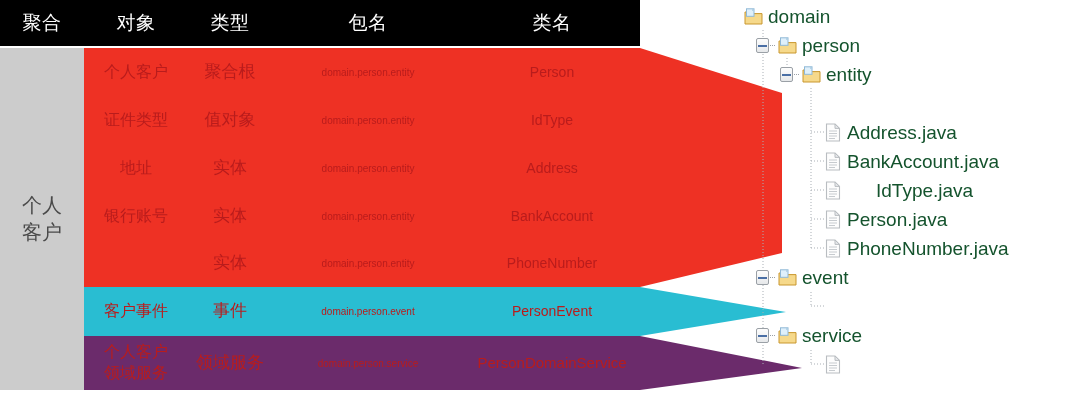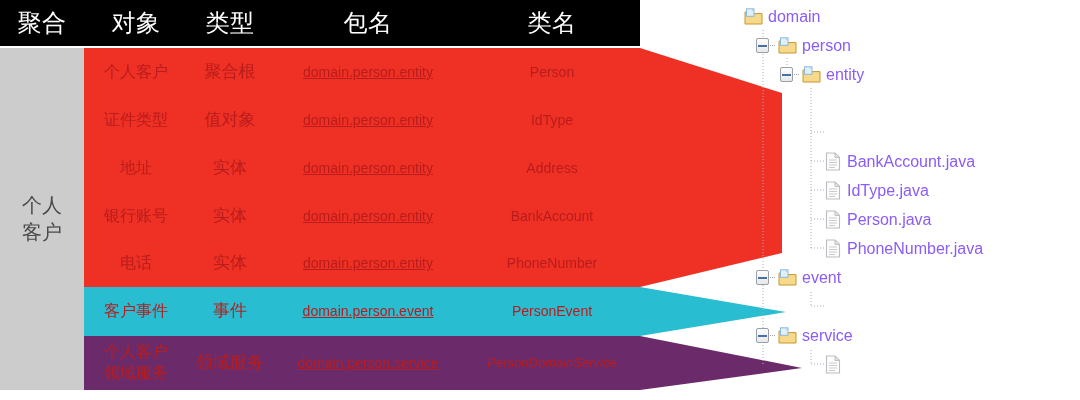--- a/index.html
+++ b/index.html
@@ -17,21 +17,21 @@
 
   
   .table{position:absolute;left:0;top:0;width:640px;height:400px;}
 
   .thead{
     position:absolute;left:0;top:0;width:640px;height:46px;
     background:#000000;
   }
   .thead .th{
     position:absolute;top:0;height:46px;line-height:46px;
-    color:#ffffff;font-size:24px;text-align:center;
+    color:#ffffff;font-size:19px;text-align:center;
     letter-spacing:.5px;
   }
 
   .aggcol{
     position:absolute;left:0;top:48px;width:84px;height:342px;
     background:#cccccc;
     display:flex;align-items:center;justify-content:center;
     color:#4a4a4a;font-size:20px;line-height:1.35;text-align:center;
   }
 
@@ -41,28 +41,28 @@
   .band.purple{top:336px;height:54px;background:#6b2b6b;}
 
   .row{position:absolute;left:84px;width:556px;}
   .cell{
     position:absolute;top:0;height:100%;
     display:flex;align-items:center;justify-content:center;
     color:#b91c1c;text-align:center;line-height:1.3;
   }
   .c-obj {left:0px;   width:104px; font-size:16px;}
   .c-type{left:104px; width:84px;  font-size:17px;}
-  .c-pkg {left:188px; width:192px; font-size:14px;text-decoration:underline;}
+  .c-pkg {left:188px; width:192px; font-size:10px;}
   .c-cls {left:380px; width:176px; font-size:14px;}
 
   
   .tree{position:absolute;left:724px;top:0;width:356px;height:400px;}
   .node{position:absolute;left:0;height:29px;display:flex;align-items:center;}
   .node .lbl{
-    font-size:16px;color:#8b5cf6;white-space:nowrap;
+    font-size:19px;color:#14532d;white-space:nowrap;
     font-family:"Liberation Sans","DejaVu Sans",sans-serif;
   }
   .tw{width:15px;height:15px;flex:0 0 15px;position:relative;margin-right:3px;}
   .tw .box{
     position:absolute;left:1px;top:0;width:13px;height:15px;
     border:1px solid #9aa0a6;border-radius:2px;
     background:linear-gradient(#fdfdfd,#e6e8ea);
     box-sizing:border-box;
   }
   .tw .minus{
@@ -129,21 +129,20 @@
       <div class="cell c-pkg">domain.person.entity</div>
       <div class="cell c-cls">Address</div>
     </div>
     <div class="row" style="top:192px;height:48px;">
       <div class="cell c-obj">银行账号</div>
       <div class="cell c-type">实体</div>
       <div class="cell c-pkg">domain.person.entity</div>
       <div class="cell c-cls">BankAccount</div>
     </div>
     <div class="row" style="top:240px;height:47px;">
-      <div class="cell c-obj">电话</div>
       <div class="cell c-type">实体</div>
       <div class="cell c-pkg">domain.person.entity</div>
       <div class="cell c-cls">PhoneNumber</div>
     </div>
 
     <div class="row" style="top:287px;height:49px;">
       <div class="cell c-obj">客户事件</div>
       <div class="cell c-type">事件</div>
       <div class="cell c-pkg">domain.person.event</div>
       <div class="cell c-cls">PersonEvent</div>
@@ -151,21 +150,21 @@
 
     <div class="row" style="top:336px;height:54px;">
       <div class="cell c-obj">
         <span>
           <span>个人客户</span><br>
           <span>领域服务</span>
         </span>
       </div>
       <div class="cell c-type">领域服务</div>
       <div class="cell c-pkg">domain.person.service</div>
-      <div class="cell c-cls" style="font-size:13px;font-style:italic;">PersonDomainService</div>
+      <div class="cell c-cls" style="font-size:15px;">PersonDomainService</div>
     </div>
   </div>
 
   <div class="tree">
 
     <svg width="356" height="400" style="position:absolute;left:0;top:0;">
       <line x1="39" y1="30" x2="39" y2="365" stroke="#a9afb5" stroke-width="1" stroke-dasharray="1,2"></line>
       <line x1="63" y1="58" x2="63" y2="76" stroke="#a9afb5" stroke-width="1" stroke-dasharray="1,2"></line>
       <line x1="87" y1="88" x2="87" y2="248" stroke="#a9afb5" stroke-width="1" stroke-dasharray="1,2"></line>
       <line x1="87" y1="132" x2="101" y2="132" stroke="#a9afb5" stroke-width="1" stroke-dasharray="1,2"></line>
@@ -216,36 +215,51 @@
       <span class="pkgicon" style="margin-left:5px;">
         <svg width="19" height="17" viewBox="0 0 19 17">
           <path d="M1 4 h6 l1.4 1.6 H18 v10.4 H1 Z" fill="#f6d98b" stroke="#c9972e" stroke-width="1"></path>
           <rect x="2.5" y="0.8" width="7.5" height="7.5" fill="#dff0fb" stroke="#8fb8d6" stroke-width="1"></rect>
           <path d="M8 0.8 L10 2.8 L8 2.8 Z" fill="#a9cbe3"></path>
         </svg>
       </span>
       <span class="lbl">entity</span>
     </div>
 
+    <div class="node" style="top:118px;padding-left:101px;">
+      <span class="filicon">
+        <svg width="16" height="19" viewBox="0 0 16 19">
+          <path d="M1.5 1 h8.5 L14.5 5.4 V18 H1.5 Z" fill="#fdfdfd" stroke="#b9bdc1" stroke-width="1.1"></path>
+          <path d="M10 1 L14.5 5.4 H10 Z" fill="#e6e8ea" stroke="#b9bdc1" stroke-width="1"></path>
+          <g stroke="#c7cbcf" stroke-width="1">
+            <line x1="4" y1="8" x2="12" y2="8"></line>
+              <line x1="4" y1="10.5" x2="12" y2="10.5"></line>
+            <line x1="4" y1="13" x2="12" y2="13"></line>
+              <line x1="4" y1="15.5" x2="10" y2="15.5"></line>
+          </g>
+        </svg>
+      </span>
+      <span class="lbl">Address.java</span>
+    </div>
     <div class="node" style="top:147px;padding-left:101px;">
       <span class="filicon">
         <svg width="16" height="19" viewBox="0 0 16 19">
           <path d="M1.5 1 h8.5 L14.5 5.4 V18 H1.5 Z" fill="#fdfdfd" stroke="#b9bdc1" stroke-width="1.1"></path>
           <path d="M10 1 L14.5 5.4 H10 Z" fill="#e6e8ea" stroke="#b9bdc1" stroke-width="1"></path>
           <g stroke="#c7cbcf" stroke-width="1">
             <line x1="4" y1="8" x2="12" y2="8"></line>
               <line x1="4" y1="10.5" x2="12" y2="10.5"></line>
             <line x1="4" y1="13" x2="12" y2="13"></line>
               <line x1="4" y1="15.5" x2="10" y2="15.5"></line>
           </g>
         </svg>
       </span>
       <span class="lbl">BankAccount.java</span>
     </div>
-    <div class="node" style="top:176px;padding-left:101px;">
+    <div class="node" style="top:176px;padding-left:101px;gap:29px;">
       <span class="filicon">
         <svg width="16" height="19" viewBox="0 0 16 19">
           <path d="M1.5 1 h8.5 L14.5 5.4 V18 H1.5 Z" fill="#fdfdfd" stroke="#b9bdc1" stroke-width="1.1"></path>
           <path d="M10 1 L14.5 5.4 H10 Z" fill="#e6e8ea" stroke="#b9bdc1" stroke-width="1"></path>
           <g stroke="#c7cbcf" stroke-width="1">
             <line x1="4" y1="8" x2="12" y2="8"></line>
               <line x1="4" y1="10.5" x2="12" y2="10.5"></line>
             <line x1="4" y1="13" x2="12" y2="13"></line>
               <line x1="4" y1="15.5" x2="10" y2="15.5"></line>
           </g>

